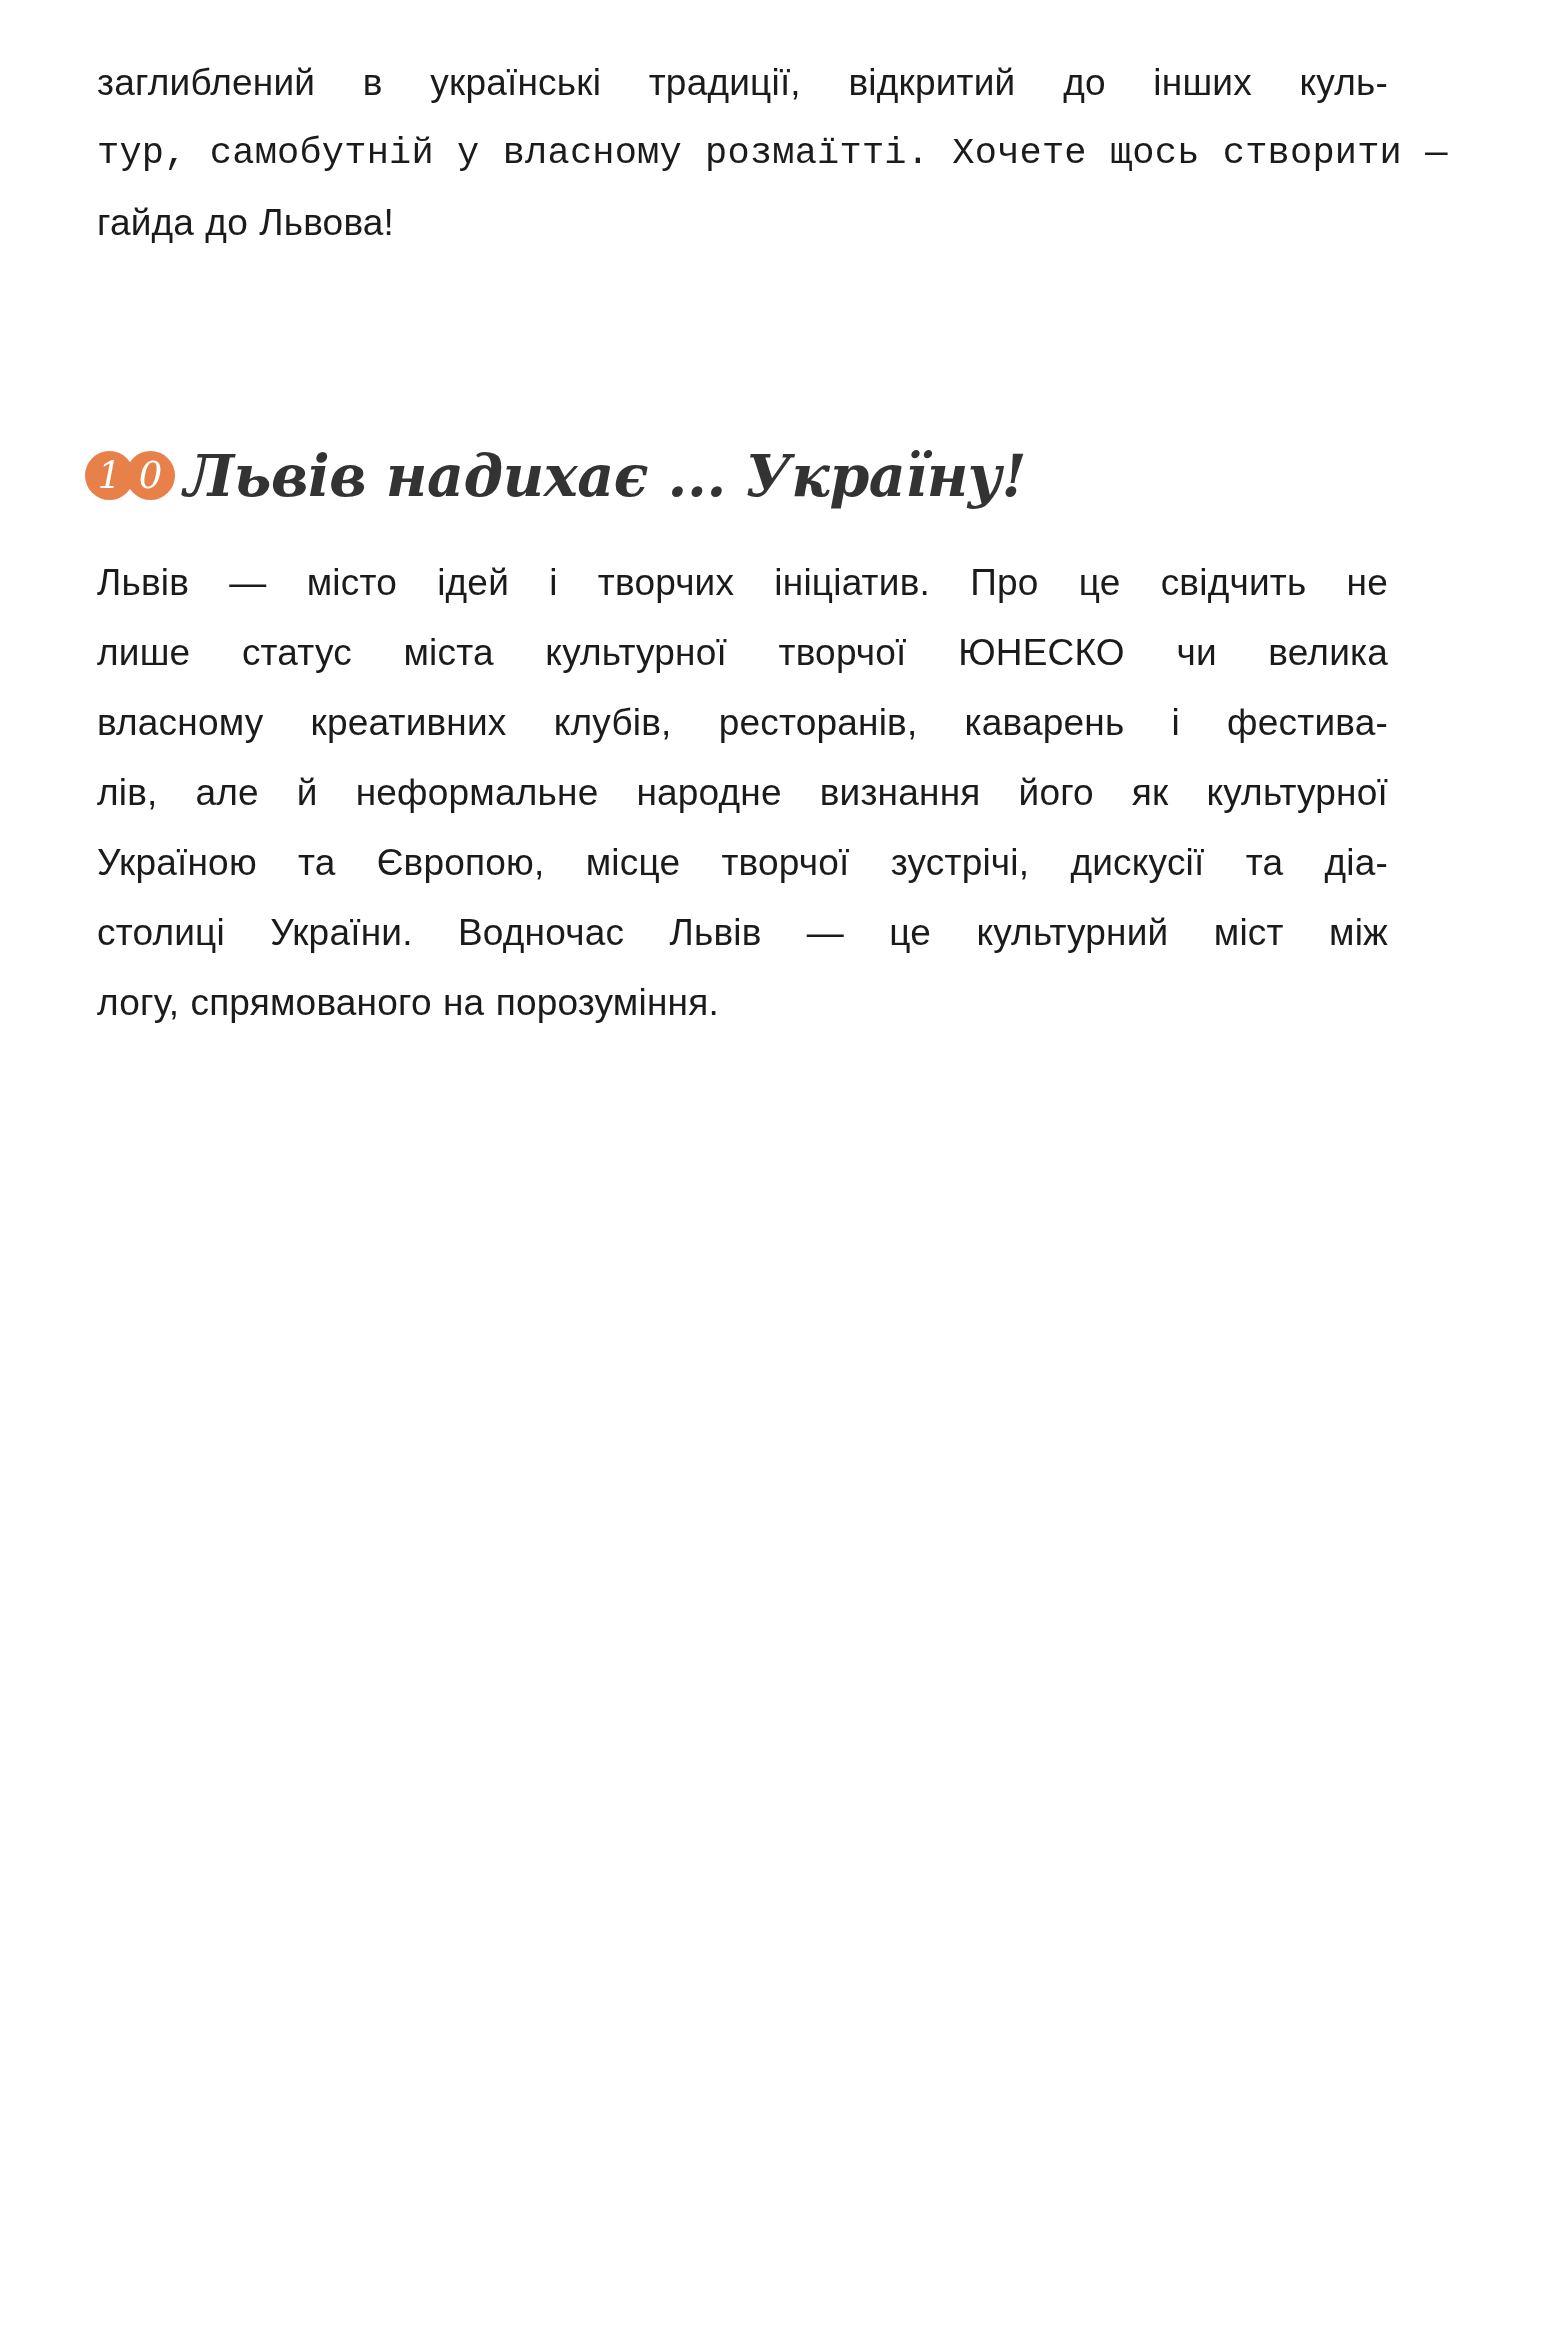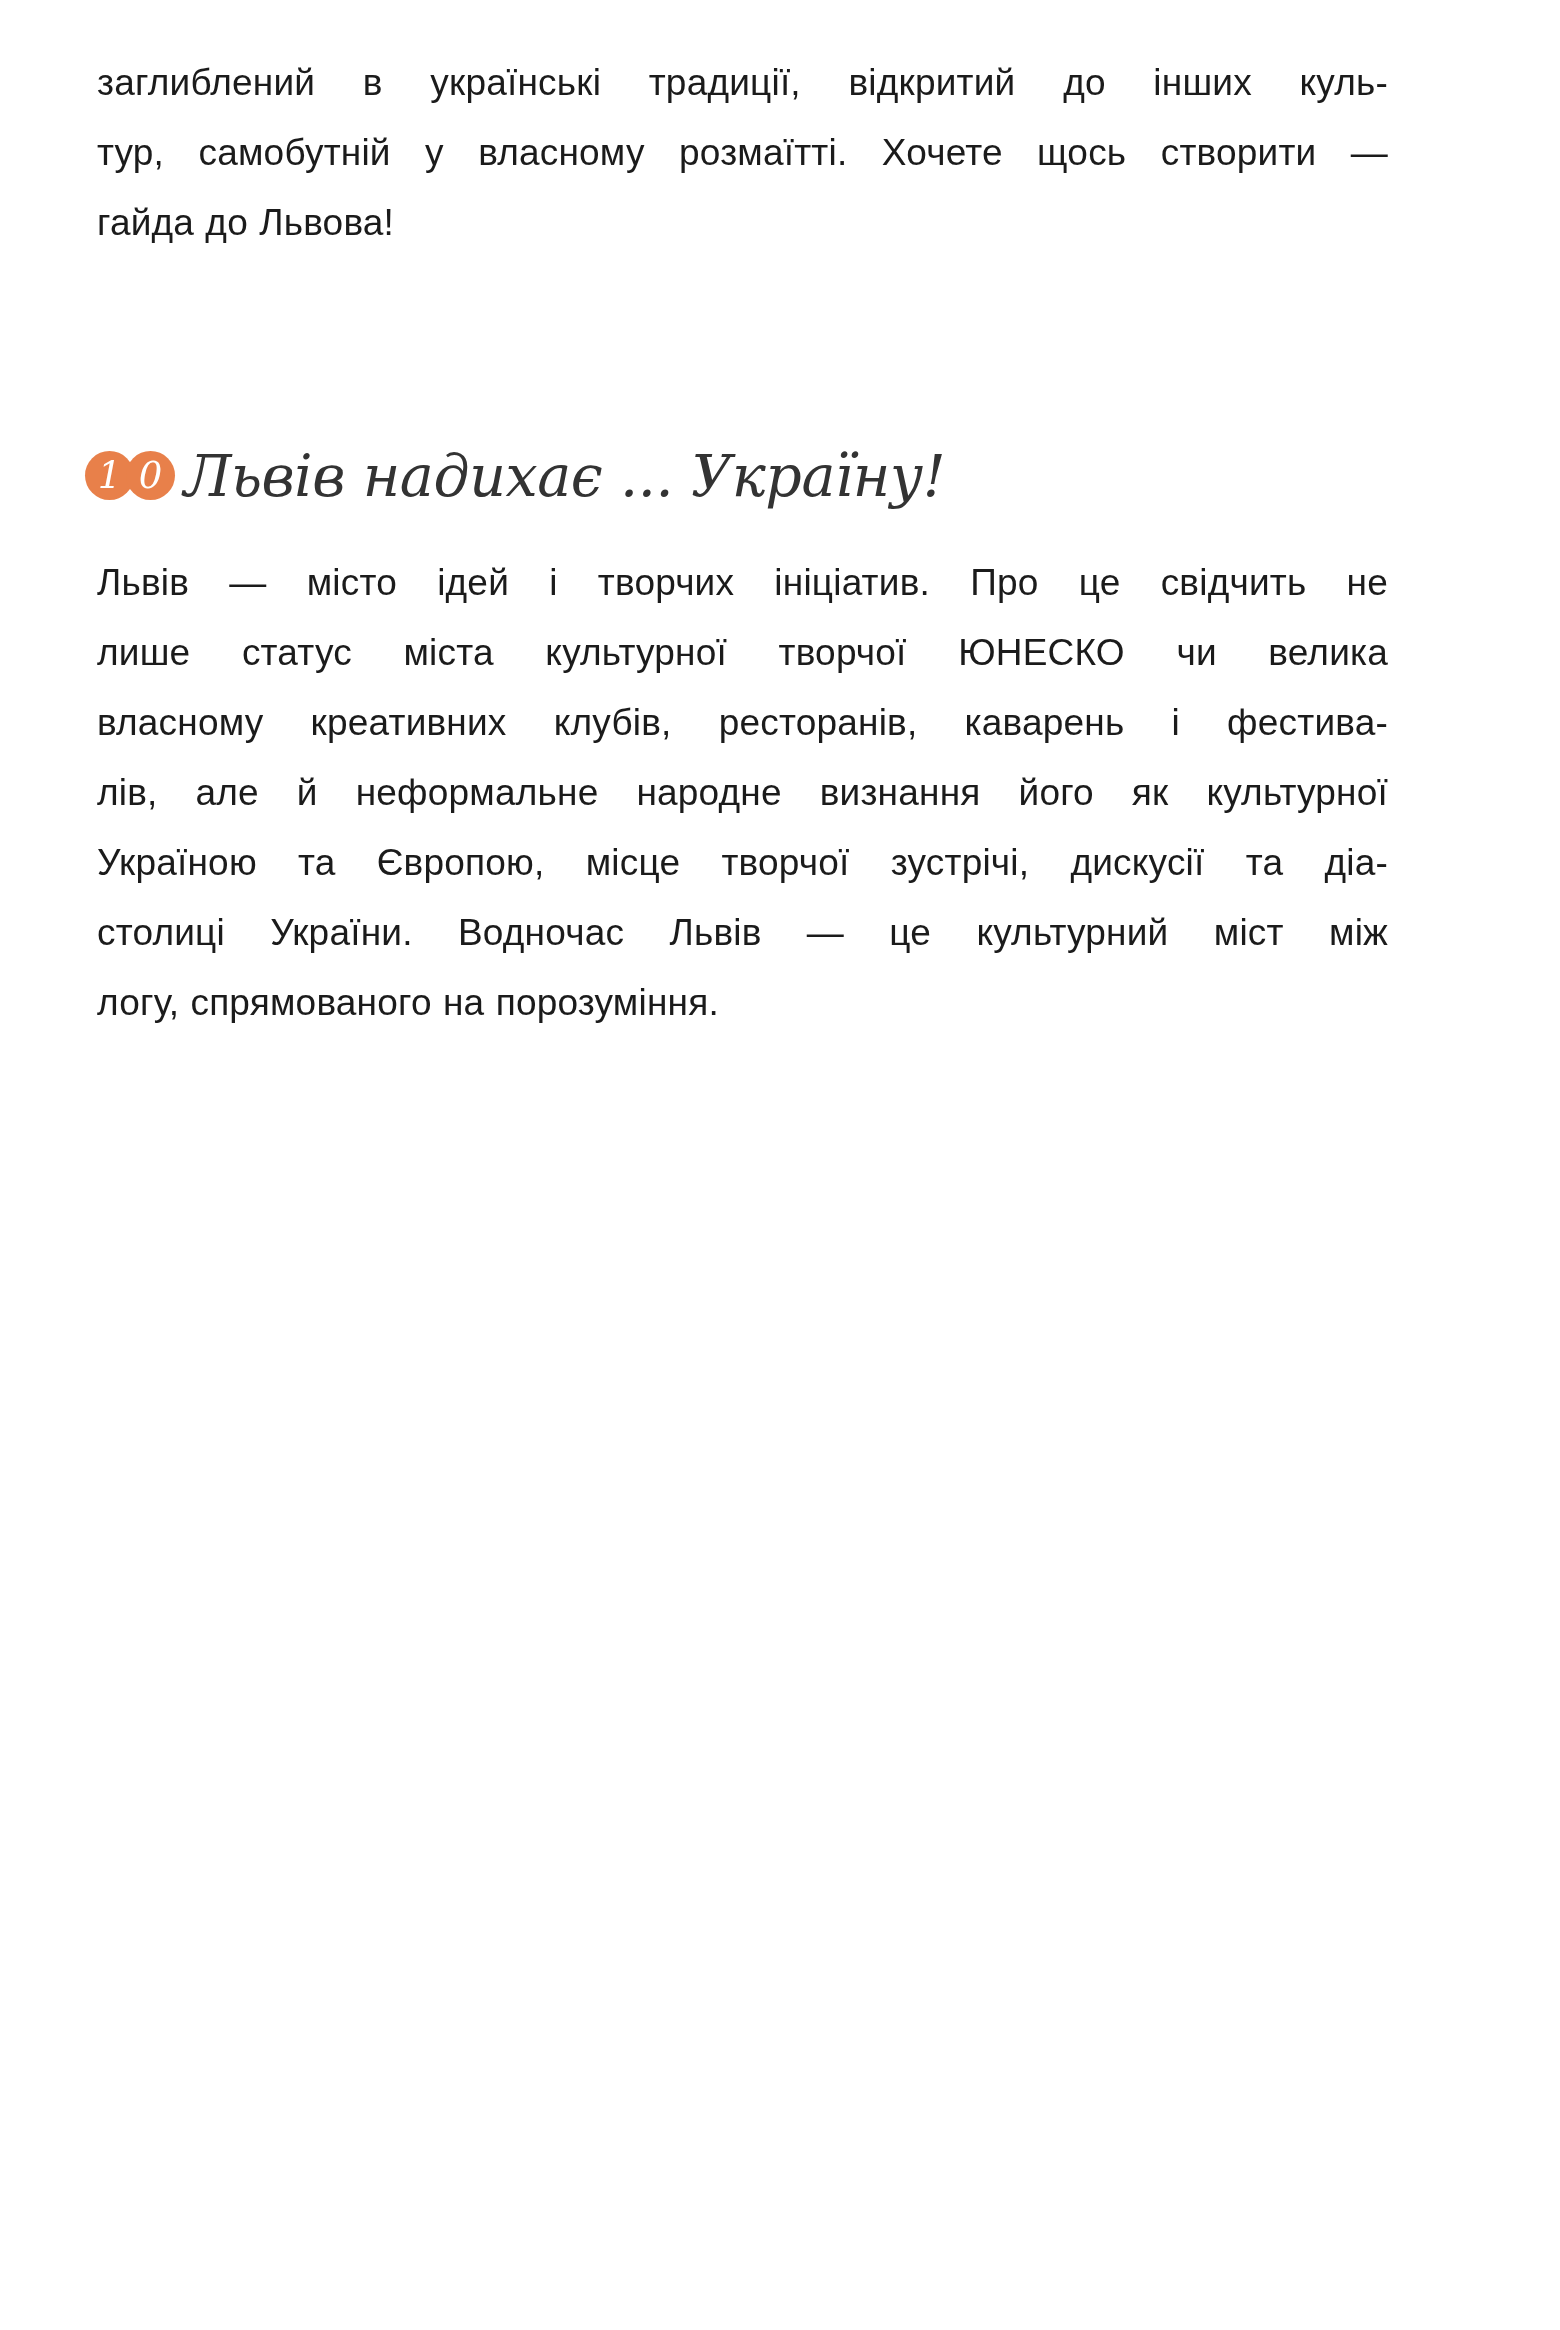--- a/index.html
+++ b/index.html
@@ -39,21 +39,21 @@
     .para .line.last {
       text-align-last: left;
     }
     .intro {
       position: absolute;
       top: 36px;
       left: 0;
       width: 1291px;
     }
     .intro .line.l1 { width: 1291px; }
-    .intro .line.l2 { width: 1291px; }
+    .intro .line.l2 { width: 1291px; font-family: Liberation Mono, monospace; }
     .heading {
       position: absolute;
       top: 429px;
       left: 0;
       display: flex;
       align-items: center;
       height: 94px;
     }
     .badge {
       position: relative;
@@ -113,21 +113,21 @@
     <span class="line last">гайда до Львова!</span>
   </div>
 
   <div class="heading">
     <div class="badge">
       <span class="circle c1"></span>
       <span class="circle c2"></span>
       <span class="digit d1">1</span>
       <span class="digit d2">0</span>
     </div>
-    <h2 class="heading-title" style="margin:0;font-weight:normal;">Львів надихає ... Україну!</h2>
+    <h2 class="heading-title" style="margin:0;font-weight:bold;">Львів надихає ... Україну!</h2>
   </div>
 
   <div class="para body-para">
     <span class="line">Львів — місто ідей і творчих ініціатив. Про це свідчить не</span>
     <span class="line">лише статус міста культурної творчої ЮНЕСКО чи велика</span>
     <span class="line">власному креативних клубів, ресторанів, каварень і фестива-</span>
     <span class="line">лів, але й неформальне народне визнання його як культурної</span>
     <span class="line">Україною та Європою, місце творчої зустрічі, дискусії та діа-</span>
     <span class="line">столиці України. Водночас Львів — це культурний міст між</span>
     <span class="line last">логу, спрямованого на порозуміння.</span>

